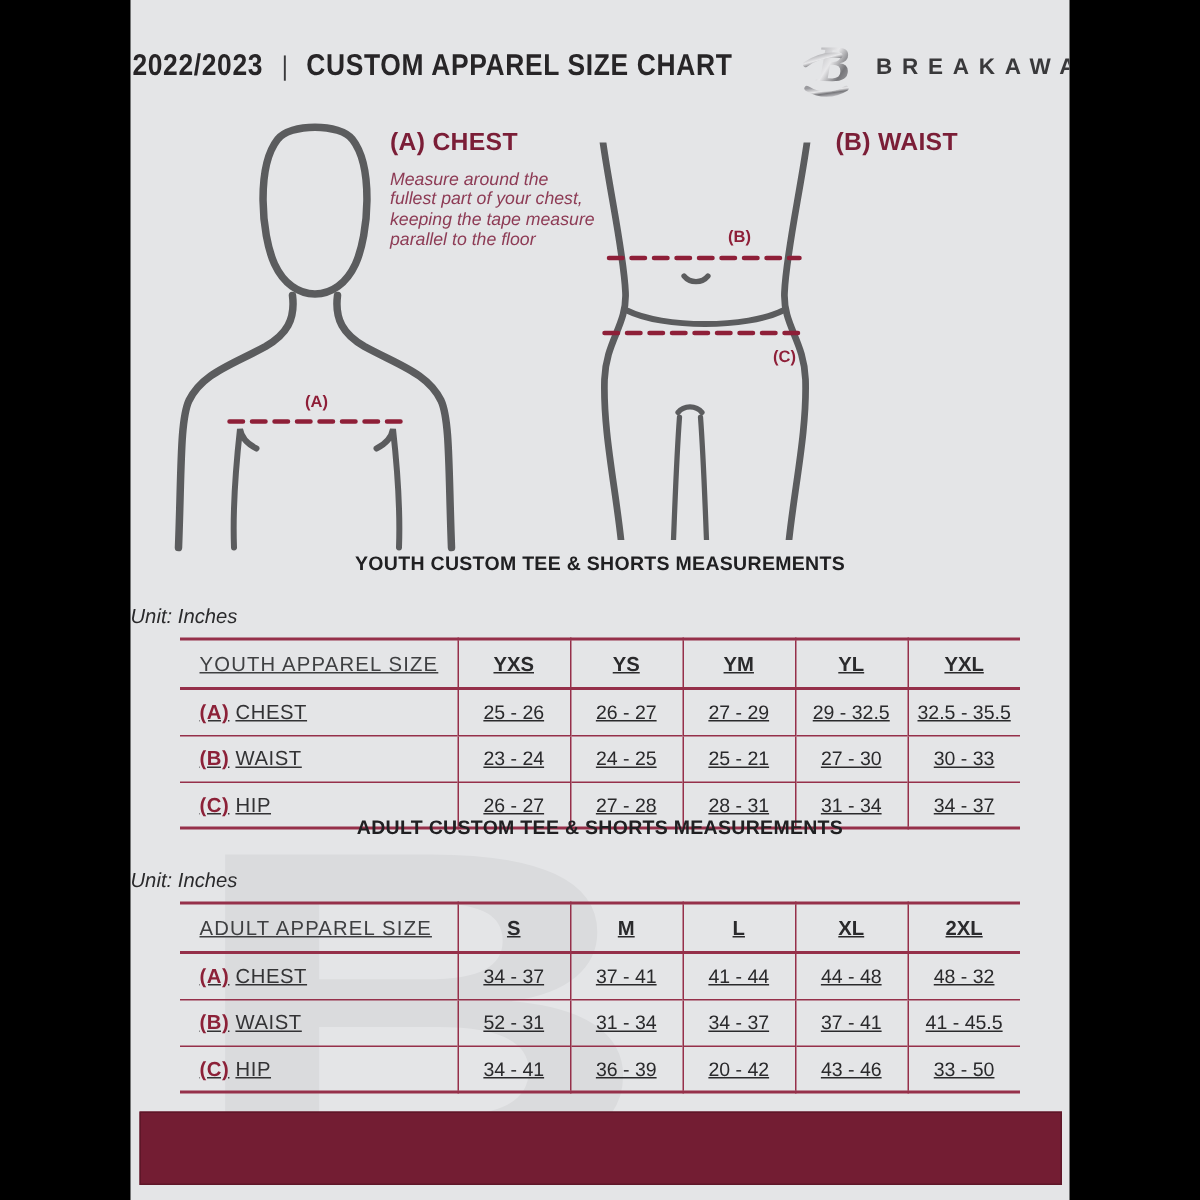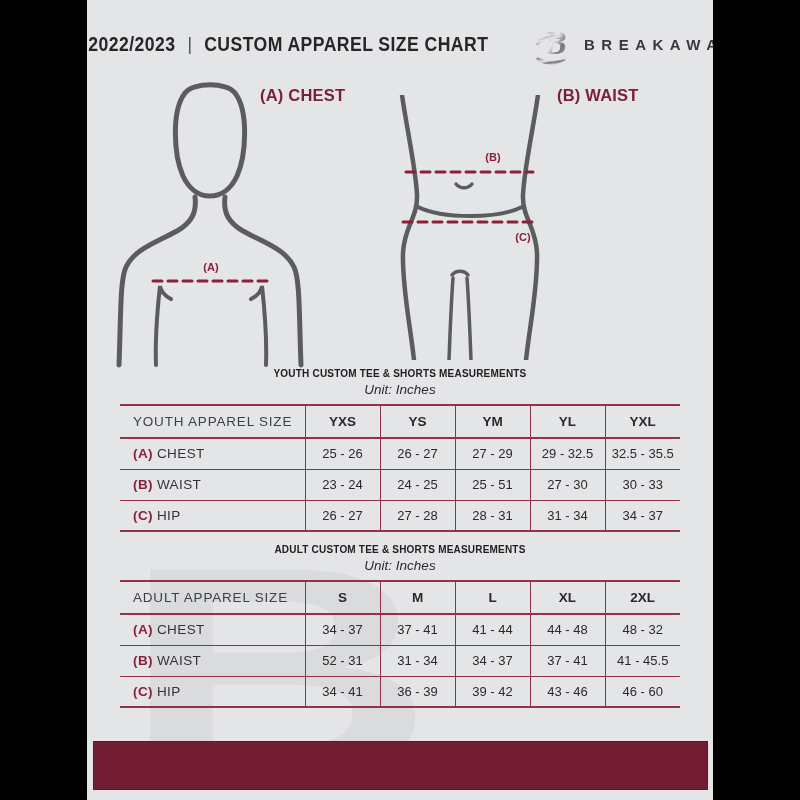--- a/index.html
+++ b/index.html
@@ -28,30 +28,30 @@
   .instr h3 { font-size:16.5px; font-weight:bold; color:#7b1e37; letter-spacing:0.2px; margin-bottom:8px; }
   .instr p { font-size:11.8px; line-height:13.4px; font-style:italic; color:#8d3b55; }
   .instr-a { left:173px; top:86px; width:137px; }
   .instr-b { left:470px; top:86px; width:152px; }
   .instr-c { left:470px; top:220px; width:156px; }
 
   
   .section { position:absolute; left:0; width:100%; z-index:1; }
   .sec-youth { top:368px; }
   .sec-adult { top:544px; }
-  .sec-title { text-align:center; font-weight:bold; font-size:10px; color:#202022; letter-spacing:0.2px; }
-  .sec-unit  { text-align:center; font-style:italic; font-size:13.5px; color:#2a2a2c; margin-top:3px; }
+  .sec-title { text-align:center; font-weight:bold; font-size:13px; color:#202022; letter-spacing:0.2px; }
+  .sec-unit  { text-align:left; font-style:italic; font-size:13.5px; color:#2a2a2c; margin-top:20px; }
   table { width:560px; margin:7px 0 0 33px; border-collapse:collapse; table-layout:fixed;
           border-top:2px solid #95304a; border-bottom:2px solid #95304a; }
   col.c-label { width:185px; }
   col.c-size  { width:75px; }
   thead tr { height:33px; border-bottom:2px solid #95304a; }
   tbody tr { height:31px; border-bottom:1.5px solid #95304a; }
   tbody tr:last-child { border-bottom:none; }
-  th, td { font-weight:normal; }
+  th, td { font-weight:normal;text-decoration:underline; }
   th + th, td + td { border-left:1.5px solid #95304a; }
   .th-label { text-align:left; padding-left:13px; font-size:13.5px; color:#3f4042; letter-spacing:0.8px; }
   .th-size  { text-align:center; font-weight:bold; font-size:13.5px; color:#2a2a2c; }
   .td-label { text-align:left; padding-left:13px; font-size:13.5px; color:#333335; letter-spacing:0.4px; }
   .td-label b { color:#8c2138; font-weight:bold; margin-right:4px; }
   .td-val   { text-align:center; font-size:13px; color:#2a2a2c; }
 
   
   .watermark { position:absolute; left:34px; top:522px; font-size:300px; line-height:300px; font-weight:bold;
                color:#dadbdd; transform:scaleX(1.45); transform-origin:left top; z-index:0; user-select:none; }
@@ -107,20 +107,21 @@
       <path d="M 63,183 C 61,210 60,240 59,265" stroke-width="3.5"></path>
       <path d="M 77,183 C 79,210 80,240 81,265" stroke-width="3.5"></path>
       <path class="dash" d="M 16,77 L 143,77"></path>
       <text x="103" y="66" text-anchor="middle">(B)</text>
       <path class="dash" d="M 13,127 L 148,127"></path>
       <text x="133" y="146" text-anchor="middle">(C)</text>
     </svg>
 
     <div class="instr instr-a">
       <h3>(A) CHEST</h3>
+      <p>Measure around the fullest part of your chest, keeping the tape measure parallel to the floor</p>
     </div>
     <div class="instr instr-b">
       <h3>(B) WAIST</h3>
     </div>
     <div class="instr instr-c">
     </div>
 
     <div class="watermark">B</div>
 
     <div class="section sec-youth">
@@ -151,21 +152,21 @@
             <td class="td-val">25 - 26</td>
             <td class="td-val">26 - 27</td>
             <td class="td-val">27 - 29</td>
             <td class="td-val">29 - 32.5</td>
             <td class="td-val">32.5 - 35.5</td>
           </tr>
           <tr>
             <td class="td-label"><b>(B)</b><span>WAIST</span></td>
             <td class="td-val">23 - 24</td>
             <td class="td-val">24 - 25</td>
-            <td class="td-val">25 - 51</td>
+            <td class="td-val">25 - 21</td>
             <td class="td-val">27 - 30</td>
             <td class="td-val">30 - 33</td>
           </tr>
           <tr>
             <td class="td-label"><b>(C)</b><span>HIP</span></td>
             <td class="td-val">26 - 27</td>
             <td class="td-val">27 - 28</td>
             <td class="td-val">28 - 31</td>
             <td class="td-val">31 - 34</td>
             <td class="td-val">34 - 37</td>
@@ -210,23 +211,23 @@
             <td class="td-val">52 - 31</td>
             <td class="td-val">31 - 34</td>
             <td class="td-val">34 - 37</td>
             <td class="td-val">37 - 41</td>
             <td class="td-val">41 - 45.5</td>
           </tr>
           <tr>
             <td class="td-label"><b>(C)</b><span>HIP</span></td>
             <td class="td-val">34 - 41</td>
             <td class="td-val">36 - 39</td>
-            <td class="td-val">39 - 42</td>
+            <td class="td-val">20 - 42</td>
             <td class="td-val">43 - 46</td>
-            <td class="td-val">46 - 60</td>
+            <td class="td-val">33 - 50</td>
           </tr>
         </tbody>
       </table>
     </div>
 
     <div class="footer-bar"></div>
 
   </div>
 </div>
 

